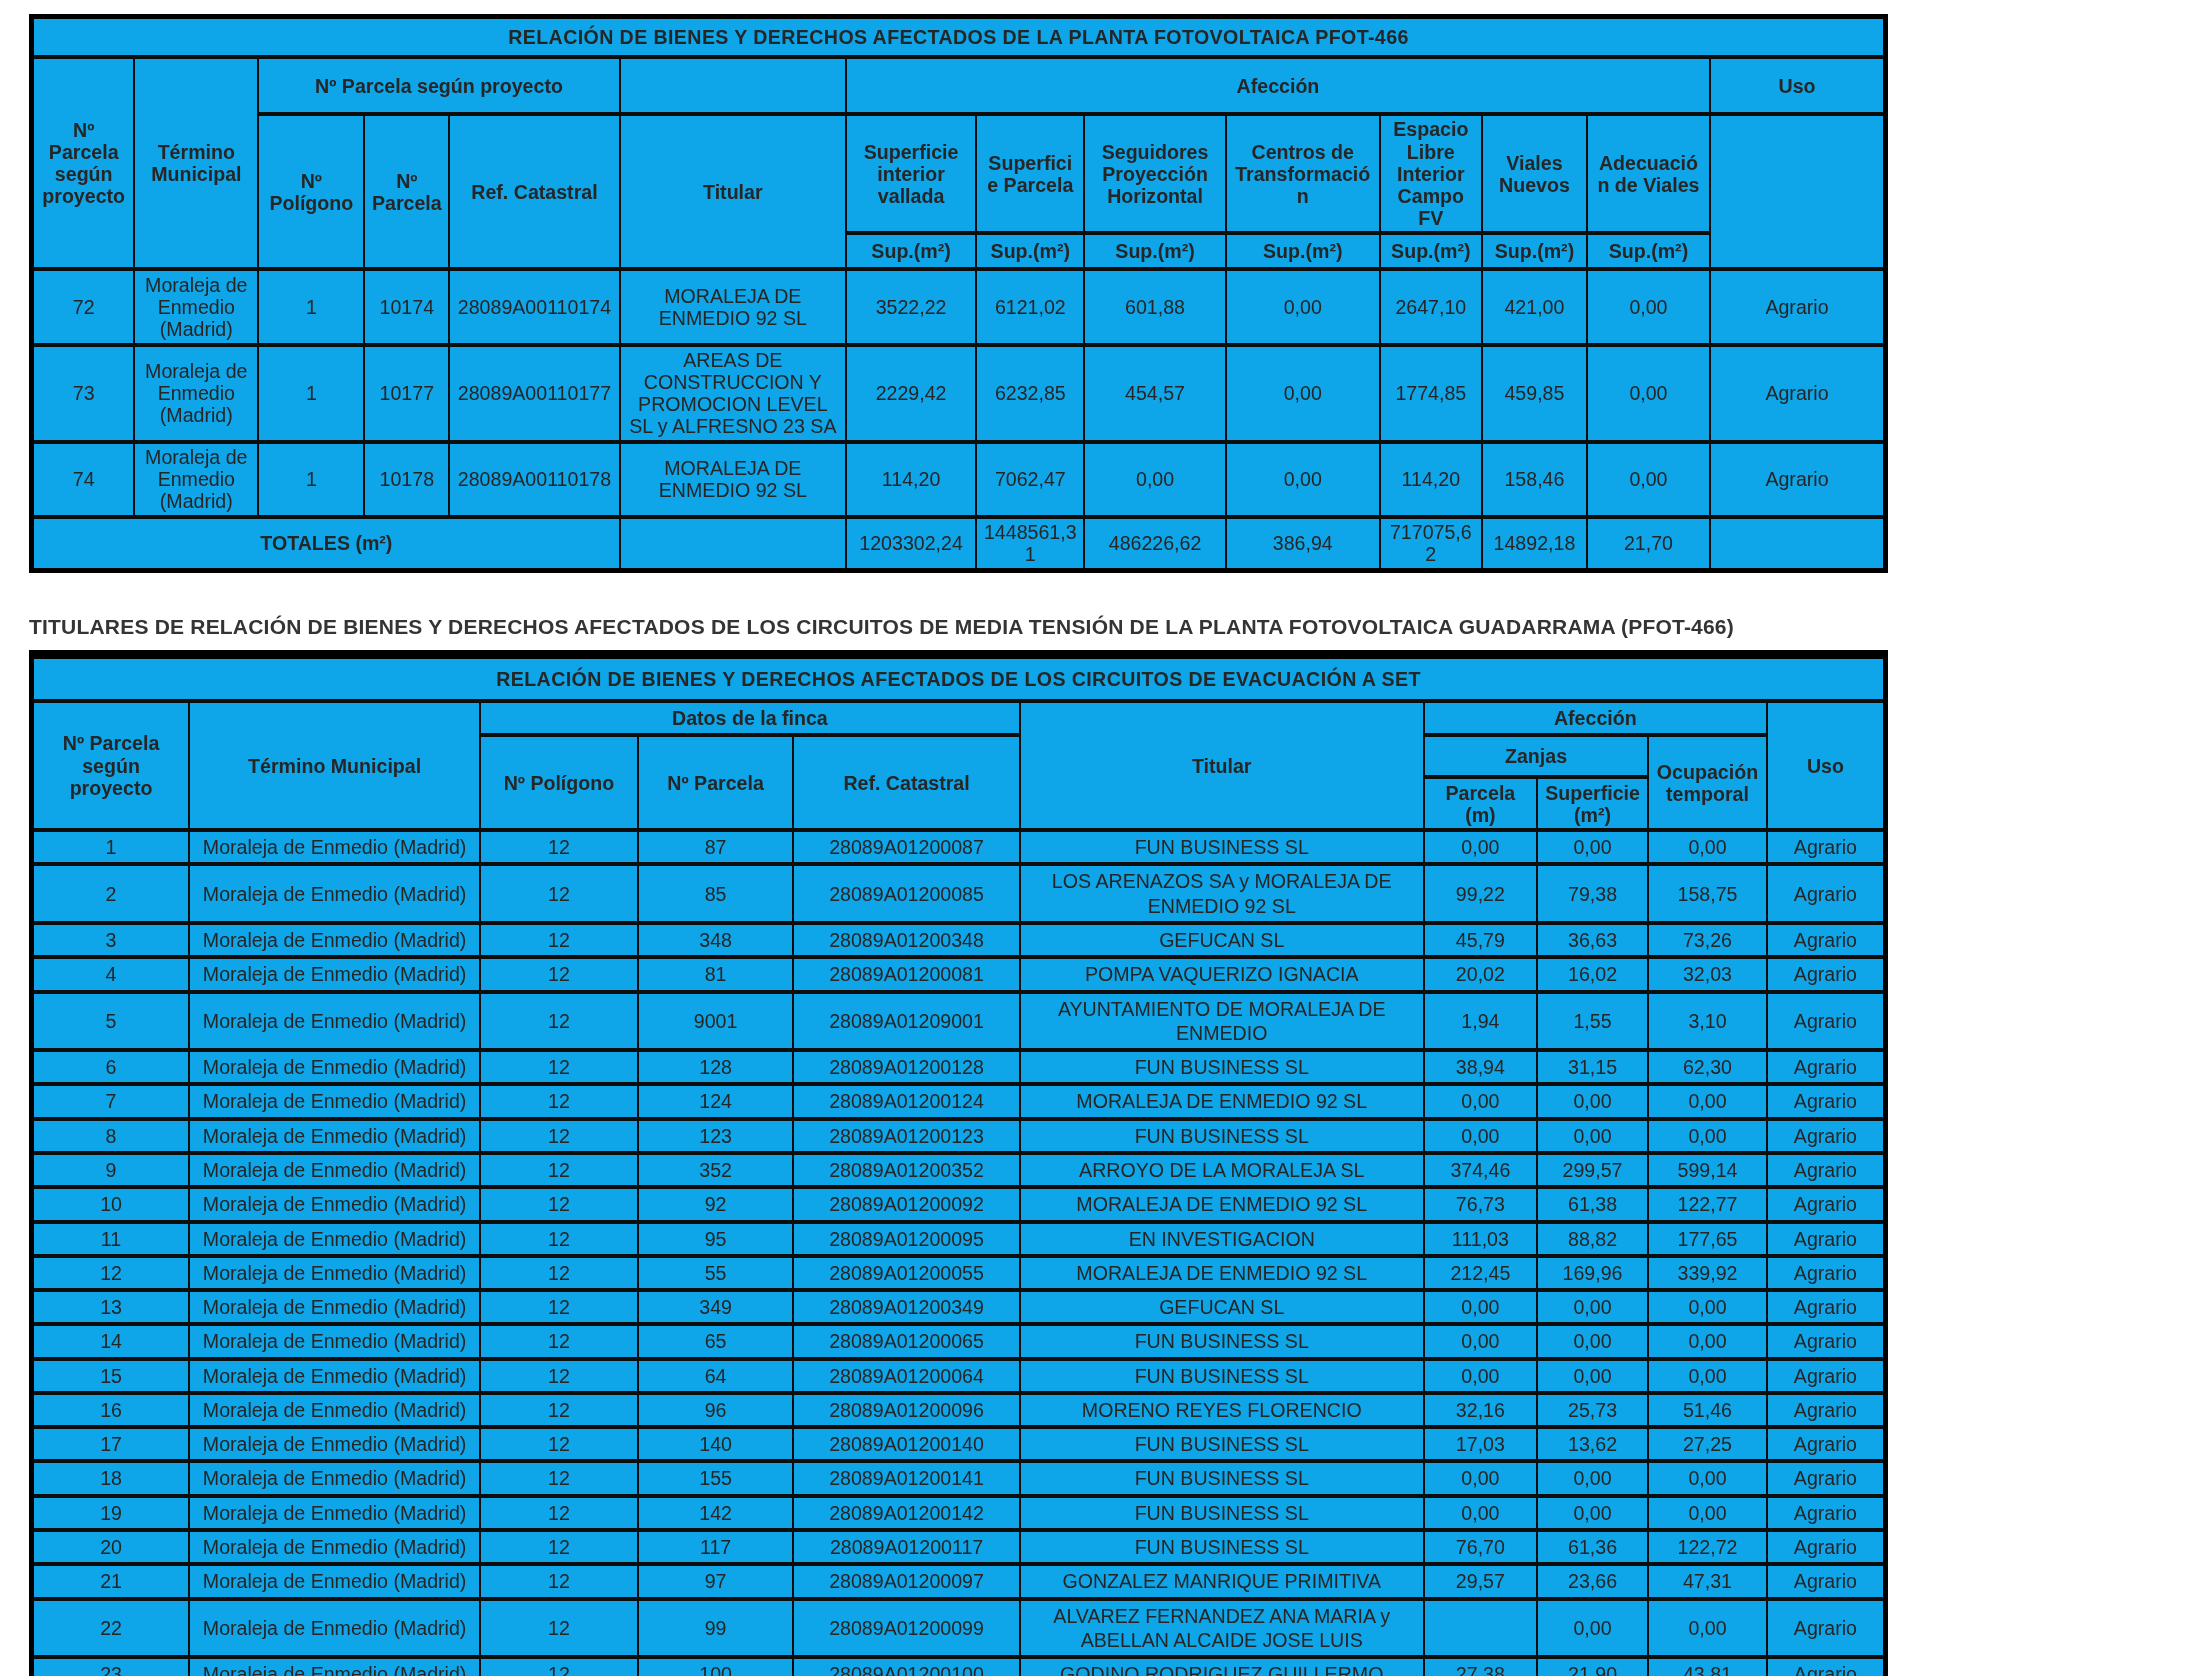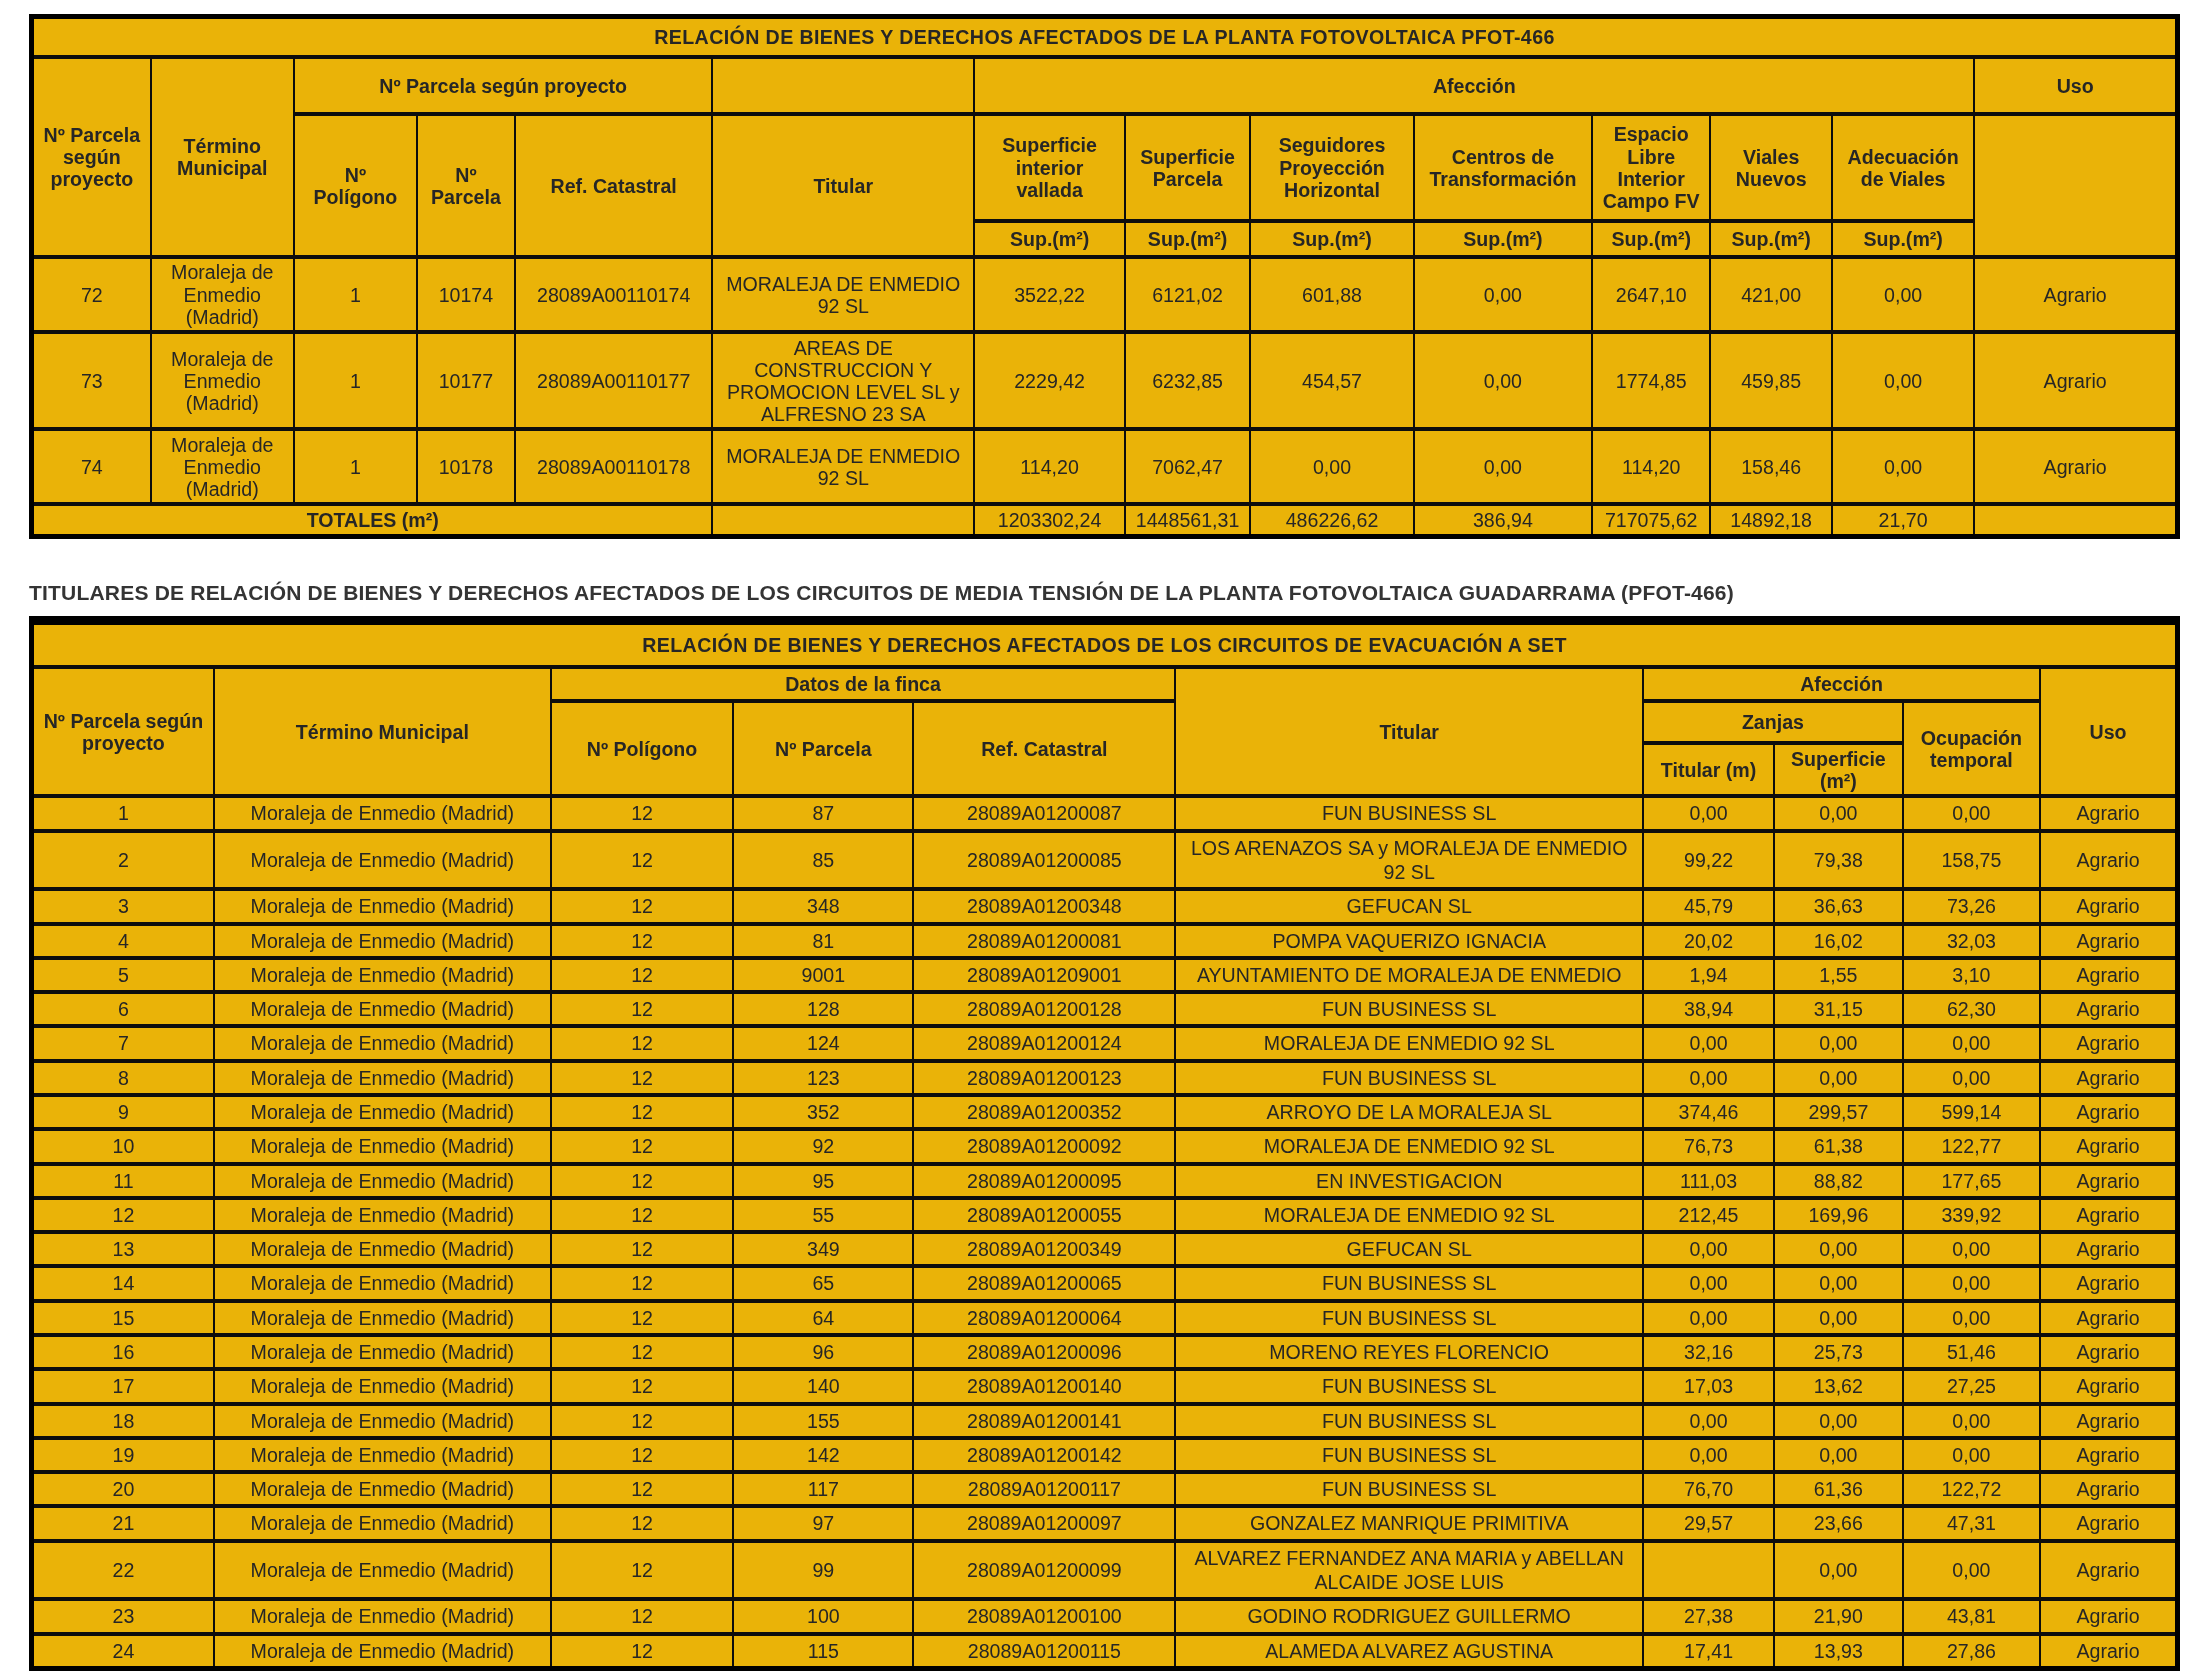--- a/index.html
+++ b/index.html
@@ -7,22 +7,22 @@
     width: 2205px; height: 1677px;
     box-sizing: border-box;
     padding: 13.6px 26px 0 29px;
     font-family: "Liberation Sans", sans-serif;
     color: #262626;
     overflow: hidden;
   }
   .doc-table {
     border-collapse: collapse;
     table-layout: fixed;
-    width: 2151px;
-    background: #eab308;
+    width: 1859px;
+    background: #0ea5e9;
   }
   .doc-table td {
     border: 2.3px solid #0d0d0d;
     border-top-width: 4.5px;
     border-bottom-width: 4.5px;
     padding: 2.3px 6px;
     text-align: center;
     vertical-align: middle;
     font-size: 19.6px;
     line-height: 1.13;
@@ -204,21 +204,21 @@
       <td rowspan="3" class="hdr">Uso</td>
     </tr>
     <tr style="height:42px">
       <td rowspan="2" class="hdr">Nº Polígono</td>
       <td rowspan="2" class="hdr">Nº Parcela</td>
       <td rowspan="2" class="hdr">Ref. Catastral</td>
       <td colspan="2" class="hdr">Zanjas</td>
       <td rowspan="2" class="hdr">Ocupación temporal</td>
     </tr>
     <tr style="height:53px">
-      <td class="hdr">Titular (m)</td>
+      <td class="hdr">Parcela (m)</td>
       <td class="hdr">Superficie (m²)</td>
     </tr>
   </tbody>
   <tbody class="rows">
 
       <tr>
         <td>1</td>
         <td>Moraleja de Enmedio (Madrid)</td>
         <td>12</td>
         <td>87</td>

